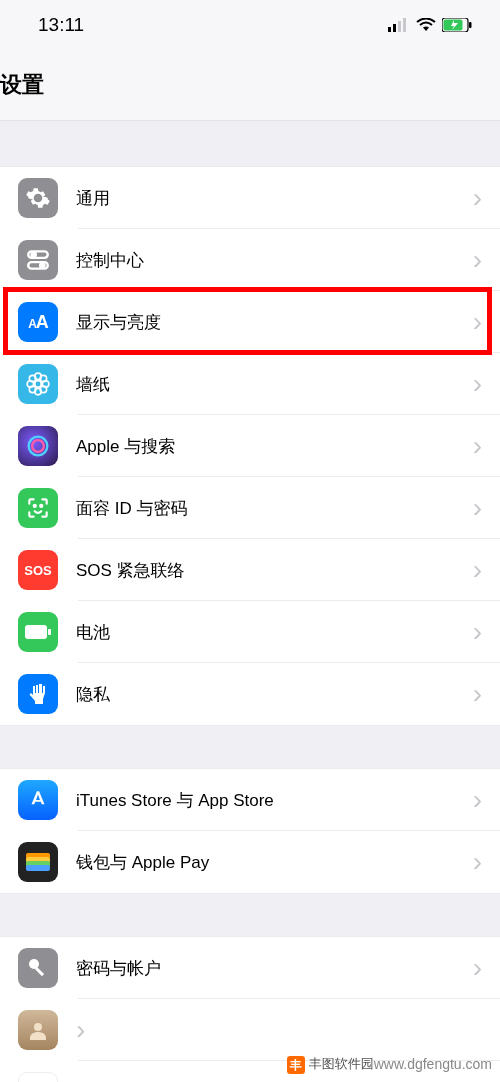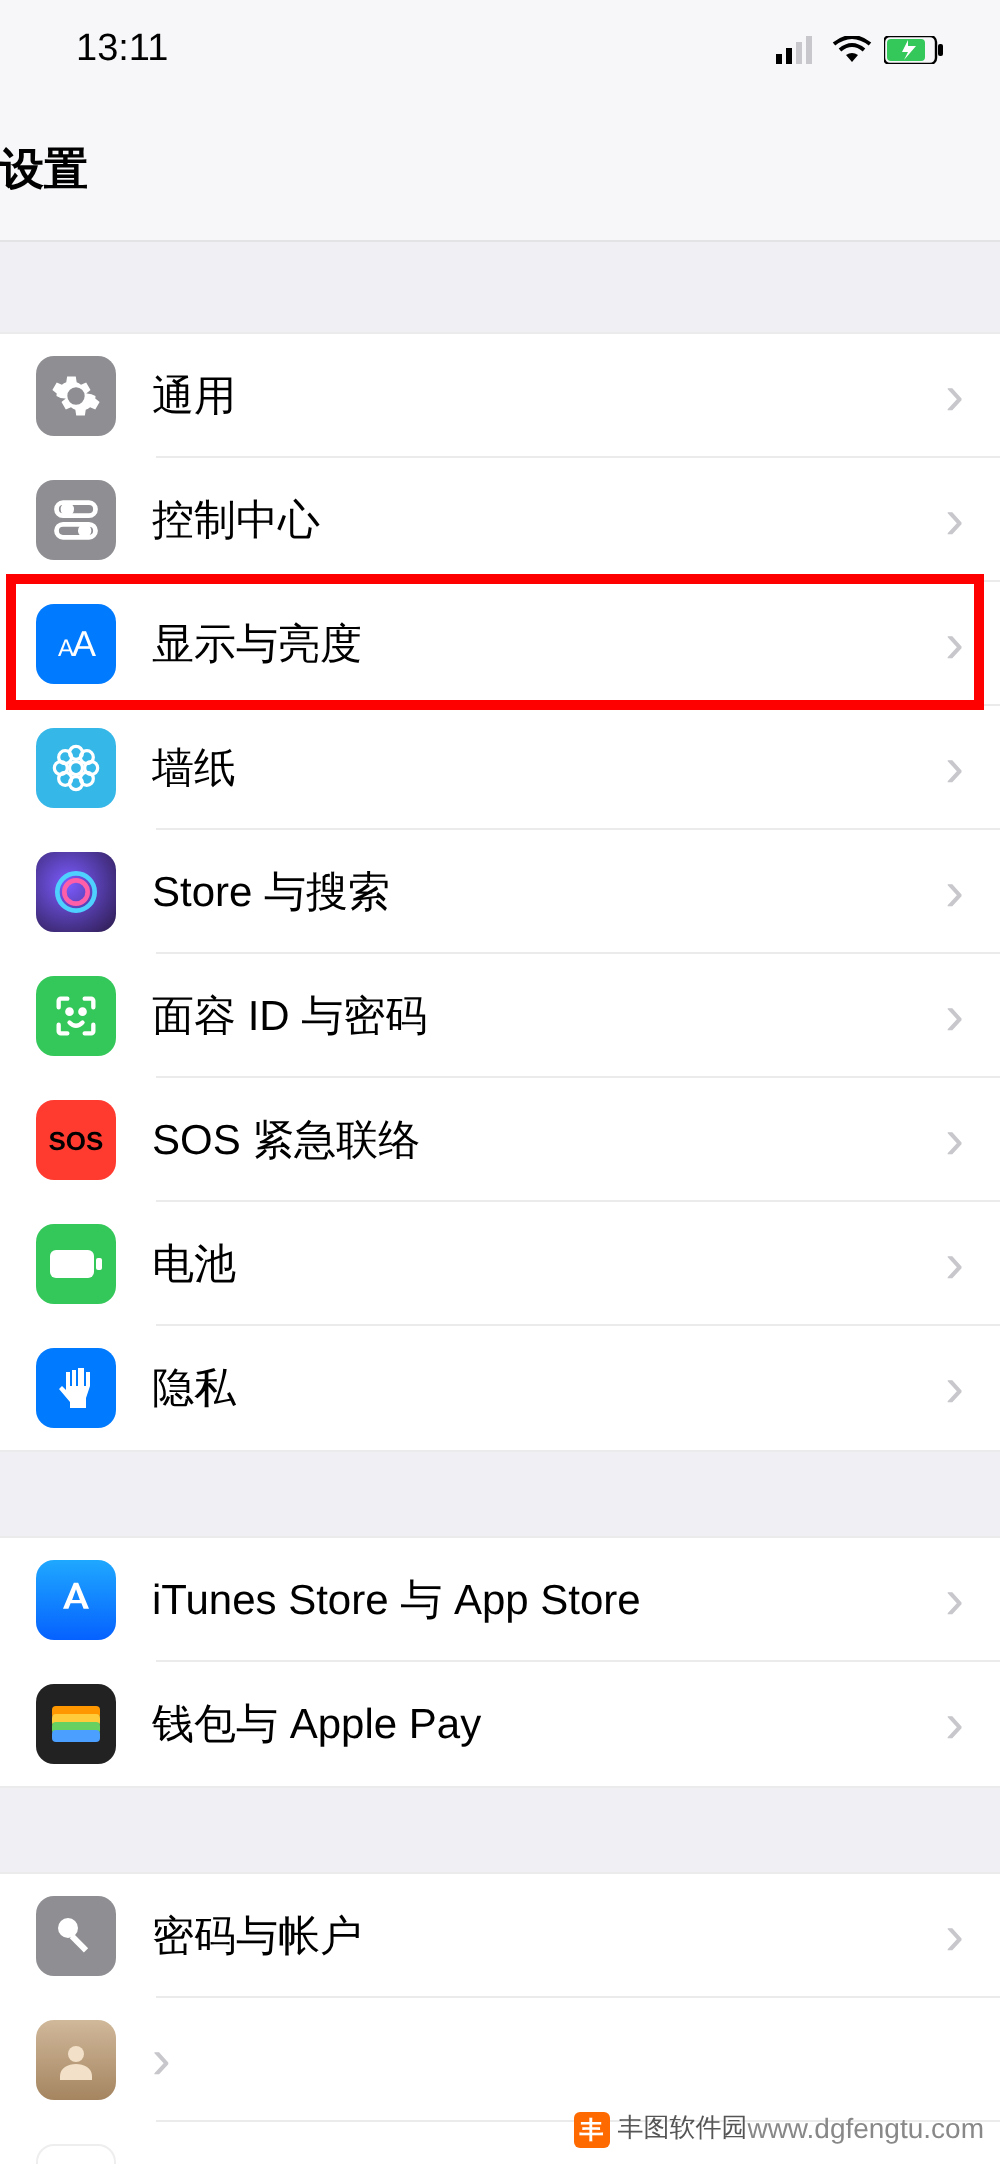--- a/index.html
+++ b/index.html
@@ -49,21 +49,21 @@
     }
     .row:last-child::after { display: none; }
     .section { border-top: 1px solid rgba(0,0,0,0.08); border-bottom: 1px solid rgba(0,0,0,0.08); }
     .icon-box {
       width: 40px; height: 40px;
       border-radius: 9px;
       display: flex; align-items: center; justify-content: center;
       flex-shrink: 0;
       margin-right: 18px;
     }
-    .row-label { font-size: 21px; color: #000; flex: 1; }
+    .row-label { font-size: 17px; color: #000; flex: 1; }
     .chevron {
       color: #c7c7cc;
       font-size: 28px;
       font-weight: 300;
     }
     .highlight-box {
       position: absolute;
       border: 5px solid #ff0000;
       pointer-events: none;
       z-index: 10;
@@ -138,21 +138,21 @@
           <circle cx="8" cy="7" r="2" fill="#fff"></circle>
           <rect x="3" y="14" width="18" height="6" rx="3"></rect>
           <circle cx="16" cy="17" r="2" fill="#fff"></circle>
         </svg>
       </div>
     <span class="row-label">控制中心</span>
     <span class="chevron">›</span>
   </div>
   <div class="row" id="row-display">
     <div class="icon-box" style="background:#007aff">
-        <span style="color:#fff;font-weight:400;font-size:12px;letter-spacing:-1px">A<span style="font-size:18px">A</span></span>
+        <span style="color:#fff;font-weight:700;font-size:12px;letter-spacing:-1px">A<span style="font-size:18px">A</span></span>
       </div>
     <span class="row-label">显示与亮度</span>
     <span class="chevron">›</span>
   </div>
   <div class="row">
     <div class="icon-box" style="background:#35b7e8">
         <svg width="26" height="26" viewBox="0 0 24 24" fill="none" stroke="#fff" stroke-width="1.5">
           <circle cx="12" cy="12" r="3"></circle>
           <circle cx="12" cy="5" r="3"></circle>
           <circle cx="12" cy="19" r="3"></circle>
@@ -167,38 +167,38 @@
     <span class="row-label">墙纸</span>
     <span class="chevron">›</span>
   </div>
   <div class="row">
     <div class="icon-box" style="background:radial-gradient(circle at 40% 40%,#7b5cff,#2a1a4a)">
         <svg width="28" height="28" viewBox="0 0 24 24" fill="none">
           <circle cx="12" cy="12" r="8" stroke="#4fd1ff" stroke-width="2"></circle>
           <circle cx="12" cy="12" r="5" stroke="#ff5ea8" stroke-width="2"></circle>
         </svg>
       </div>
-    <span class="row-label">Store 与搜索</span>
+    <span class="row-label">Apple 与搜索</span>
     <span class="chevron">›</span>
   </div>
   <div class="row">
     <div class="icon-box" style="background:#34c759">
         <svg width="26" height="26" viewBox="0 0 24 24" fill="none" stroke="#fff" stroke-width="2" stroke-linecap="round">
           <path d="M4 8V5a1 1 0 011-1h3M20 8V5a1 1 0 00-1-1h-3M4 16v3a1 1 0 001 1h3M20 16v3a1 1 0 01-1 1h-3"></path>
           <circle cx="9" cy="10" r="1" fill="#fff"></circle>
           <circle cx="15" cy="10" r="1" fill="#fff"></circle>
           <path d="M9 15c1 1 2 1.5 3 1.5s2-.5 3-1.5"></path>
         </svg>
       </div>
     <span class="row-label">面容 ID 与密码</span>
     <span class="chevron">›</span>
   </div>
   <div class="row">
     <div class="icon-box" style="background:#ff3b30">
-        <span style="color:#000000;font-weight:700;font-size:13px">SOS</span>
+        <span style="color:#ffffff;font-weight:700;font-size:13px">SOS</span>
       </div>
     <span class="row-label">SOS 紧急联络</span>
     <span class="chevron">›</span>
   </div>
   <div class="row">
     <div class="icon-box" style="background:#34c759">
         <svg width="28" height="16" viewBox="0 0 28 16">
           <rect x="1" y="1" width="22" height="14" rx="3" fill="#fff"></rect>
           <rect x="24" y="5" width="3" height="6" rx="1" fill="#fff"></rect>
         </svg>

